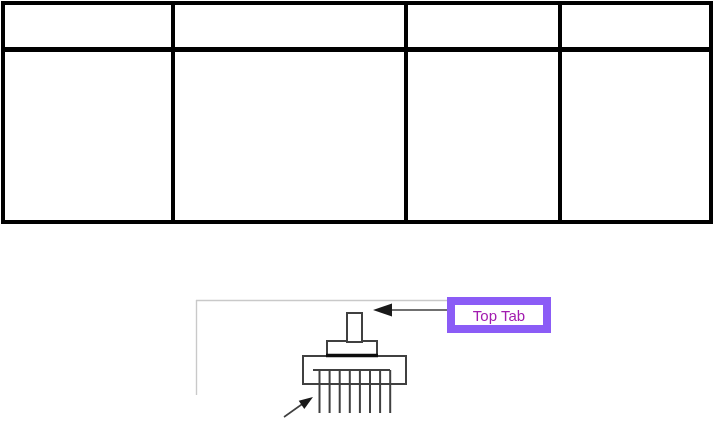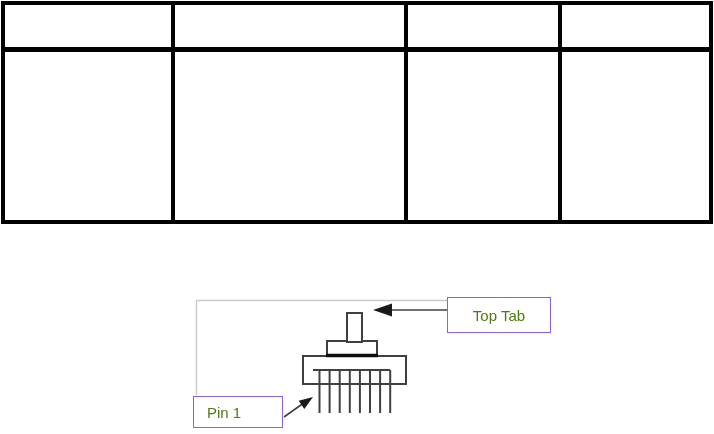--- a/index.html
+++ b/index.html
@@ -44,22 +44,22 @@
     left: 0;
     top: 0;
     width: 714px;
     height: 434px;
     pointer-events: none;
   }
   .callout-box {
     position: absolute;
     box-sizing: border-box;
     background: #ffffff;
-    border: 1px solid #8b5cf6;
-    color: #4d7c0f;
+    border: 8px solid #8b5cf6;
+    color: #a21caf;
     font-size: 15px;
     display: flex;
     align-items: center;
   }
   #top-tab-label {
     left: 447px;
     top: 297px;
     width: 104px;
     height: 36px;
     justify-content: center;
@@ -114,15 +114,14 @@
 
     <line x1="447" y1="310" x2="391" y2="310" stroke-width="1.6" fill="none" stroke="#404040"></line>
     <polygon points="373,310 392,303.5 392,316.5" stroke="none" fill="#1a1a1a"></polygon>
 
     <line x1="284" y1="417" x2="303" y2="403.5" stroke-width="1.6" fill="none" stroke="#404040"></line>
     <polygon points="313,397 304.3,409 298.7,400.8" stroke="none" fill="#1a1a1a"></polygon>
   </svg>
 
   <div id="top-tab-label" class="callout-box">Top Tab</div>
 
-  <div id="pin1-label" class="callout-box">Pin 1</div>
 
 </div>
 
 </body></html>

